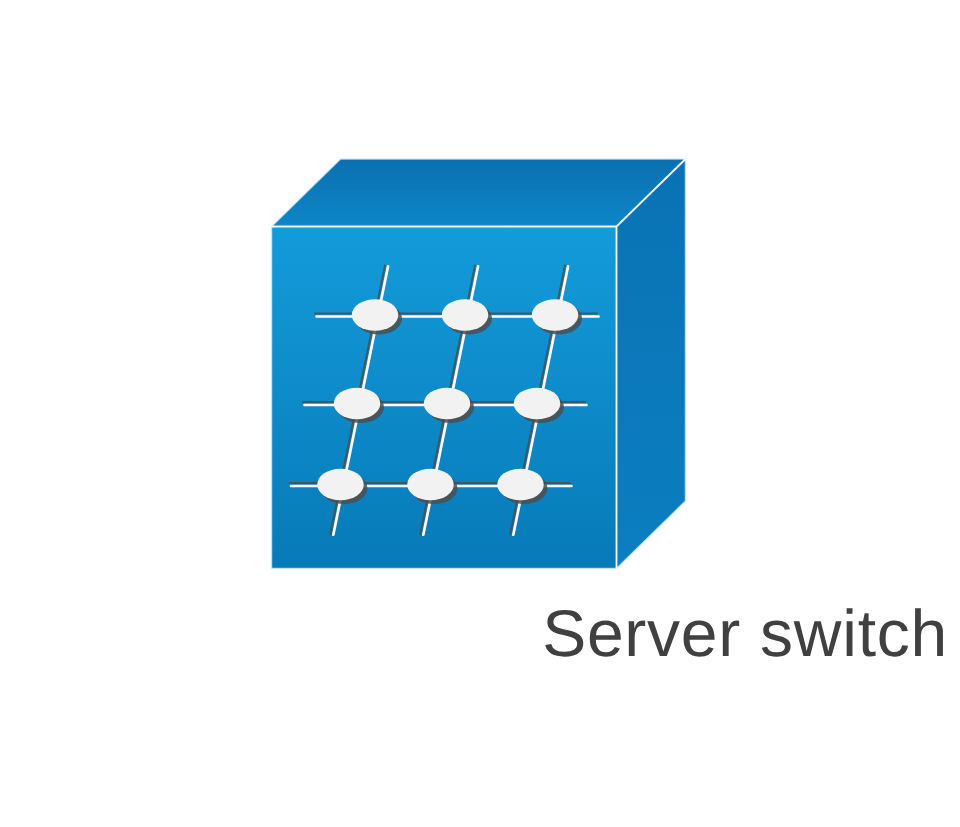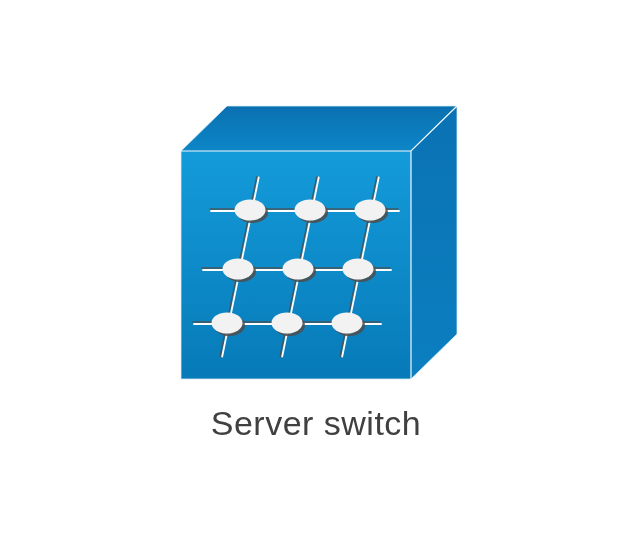--- a/index.html
+++ b/index.html
@@ -20,22 +20,22 @@
   .icon-svg {
     position: absolute;
     left: 0;
     top: 0;
   }
   .shape-label {
     position: absolute;
     left: 0;
     top: 403px;
     width: 632px;
-    text-align: center;
-    font-size: 34px;
+    text-align: right;
+    font-size: 44px;
     line-height: 40px;
     font-weight: 400;
     letter-spacing: 0.5px;
   }
 </style>
 </head>
 <body>
 
 <div class="canvas">
 

